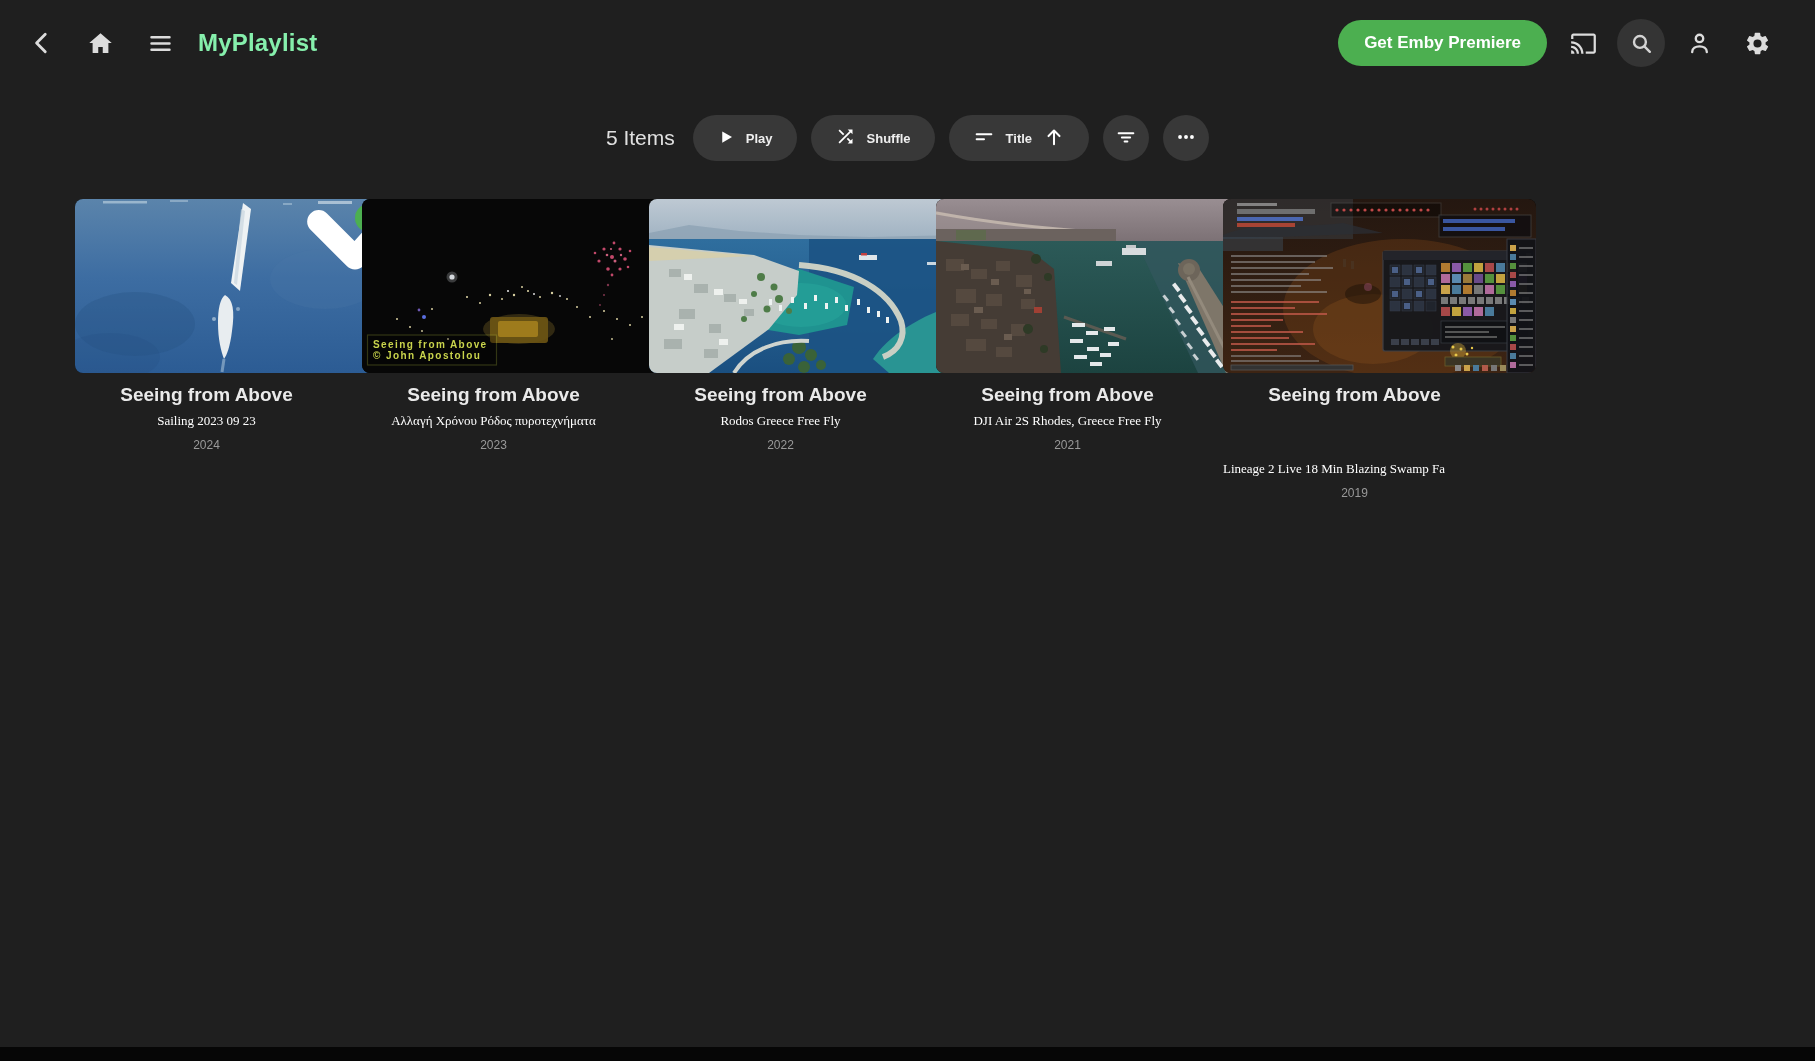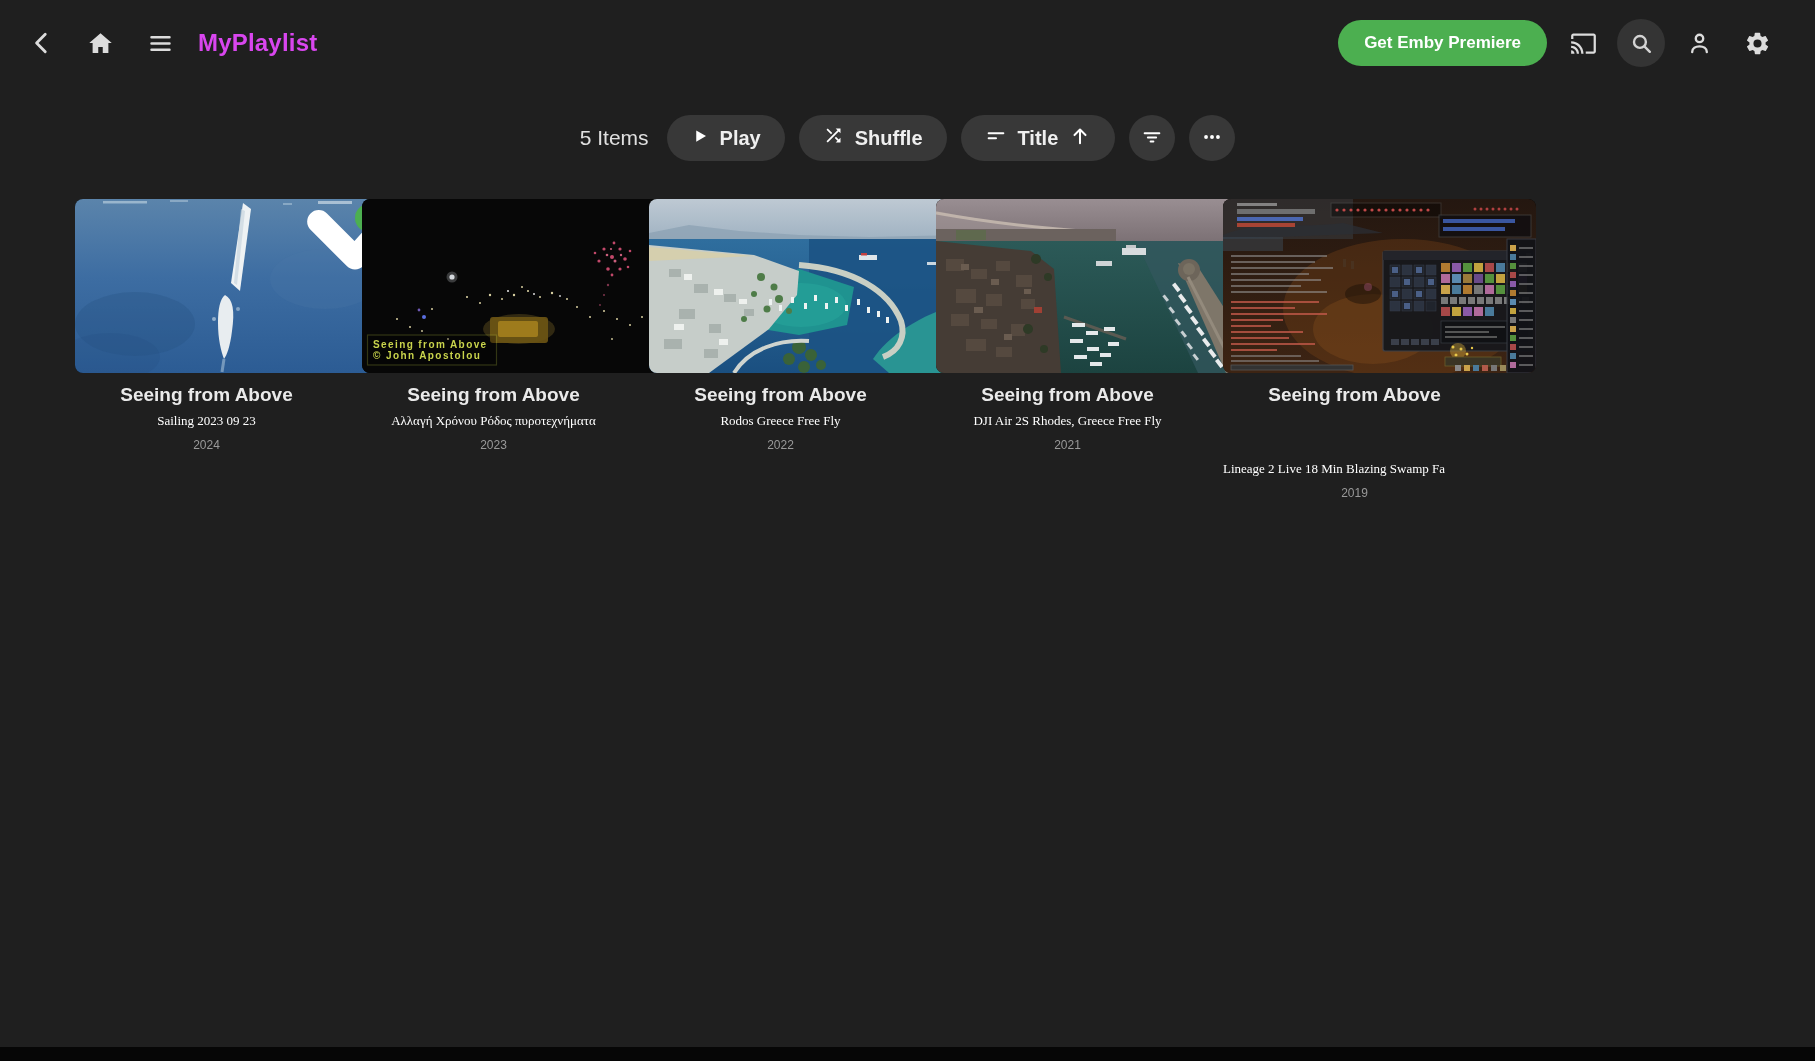--- a/index.html
+++ b/index.html
@@ -10,35 +10,35 @@
     font-family:"Liberation Sans", sans-serif;
     color:#e8e8e8;
   }
   
   .header { display:flex; align-items:center; height:86px; padding:0 38px 0 22px; }
   .icon-btn {
     width:40px; height:40px; border:none; background:transparent; color:#dcdcdc;
     display:flex; align-items:center; justify-content:center; cursor:pointer; flex:0 0 auto;
   }
   .icon-btn svg { display:block; }
-  .page-title { font-size:24px; font-weight:700; color:#d946ef; margin-left:18px; letter-spacing:.2px; }
+  .page-title { font-size:24px; font-weight:700; color:#86efac; margin-left:18px; letter-spacing:.2px; }
   .spacer { flex:1; }
   .premiere-btn {
     height:46px; padding:0 26px; border:none; border-radius:23px;
     background:#4caf50; color:#fff; font-size:17px; font-weight:700;
     font-family:"Liberation Sans", sans-serif; cursor:pointer; flex:0 0 auto;
   }
   .hdr-ml16 { margin-left:16px; } .hdr-ml14 { margin-left:14px; } .hdr-ml18 { margin-left:18px; }
   .search-circle { width:48px; height:48px; border-radius:50%; background:#343434; }
   
   .toolbar { display:flex; align-items:center; justify-content:center; gap:14px; margin-top:29px; height:46px; }
   .items-count { font-size:21px; color:#e0e0e0; margin-right:4px; }
   .pill-btn {
     height:46px; border:none; border-radius:23px; background:#383838; color:#efefef;
-    display:flex; align-items:center; gap:11px; padding:0 24px; font-size:20px; font-weight:600;
+    display:flex; align-items:center; gap:11px; padding:0 24px; font-size:13px; font-weight:600;
     font-family:"Liberation Sans", sans-serif; cursor:pointer;
   }
   .round-btn {
     width:46px; height:46px; border:none; border-radius:50%; background:#383838; color:#efefef;
     display:flex; align-items:center; justify-content:center; cursor:pointer;
   }
   
   .cards-row { display:flex; gap:24px; padding-left:75px; margin-top:38px; align-items:flex-start; }
   .card { width:263px; flex:0 0 auto; cursor:pointer; }
   .thumb {

